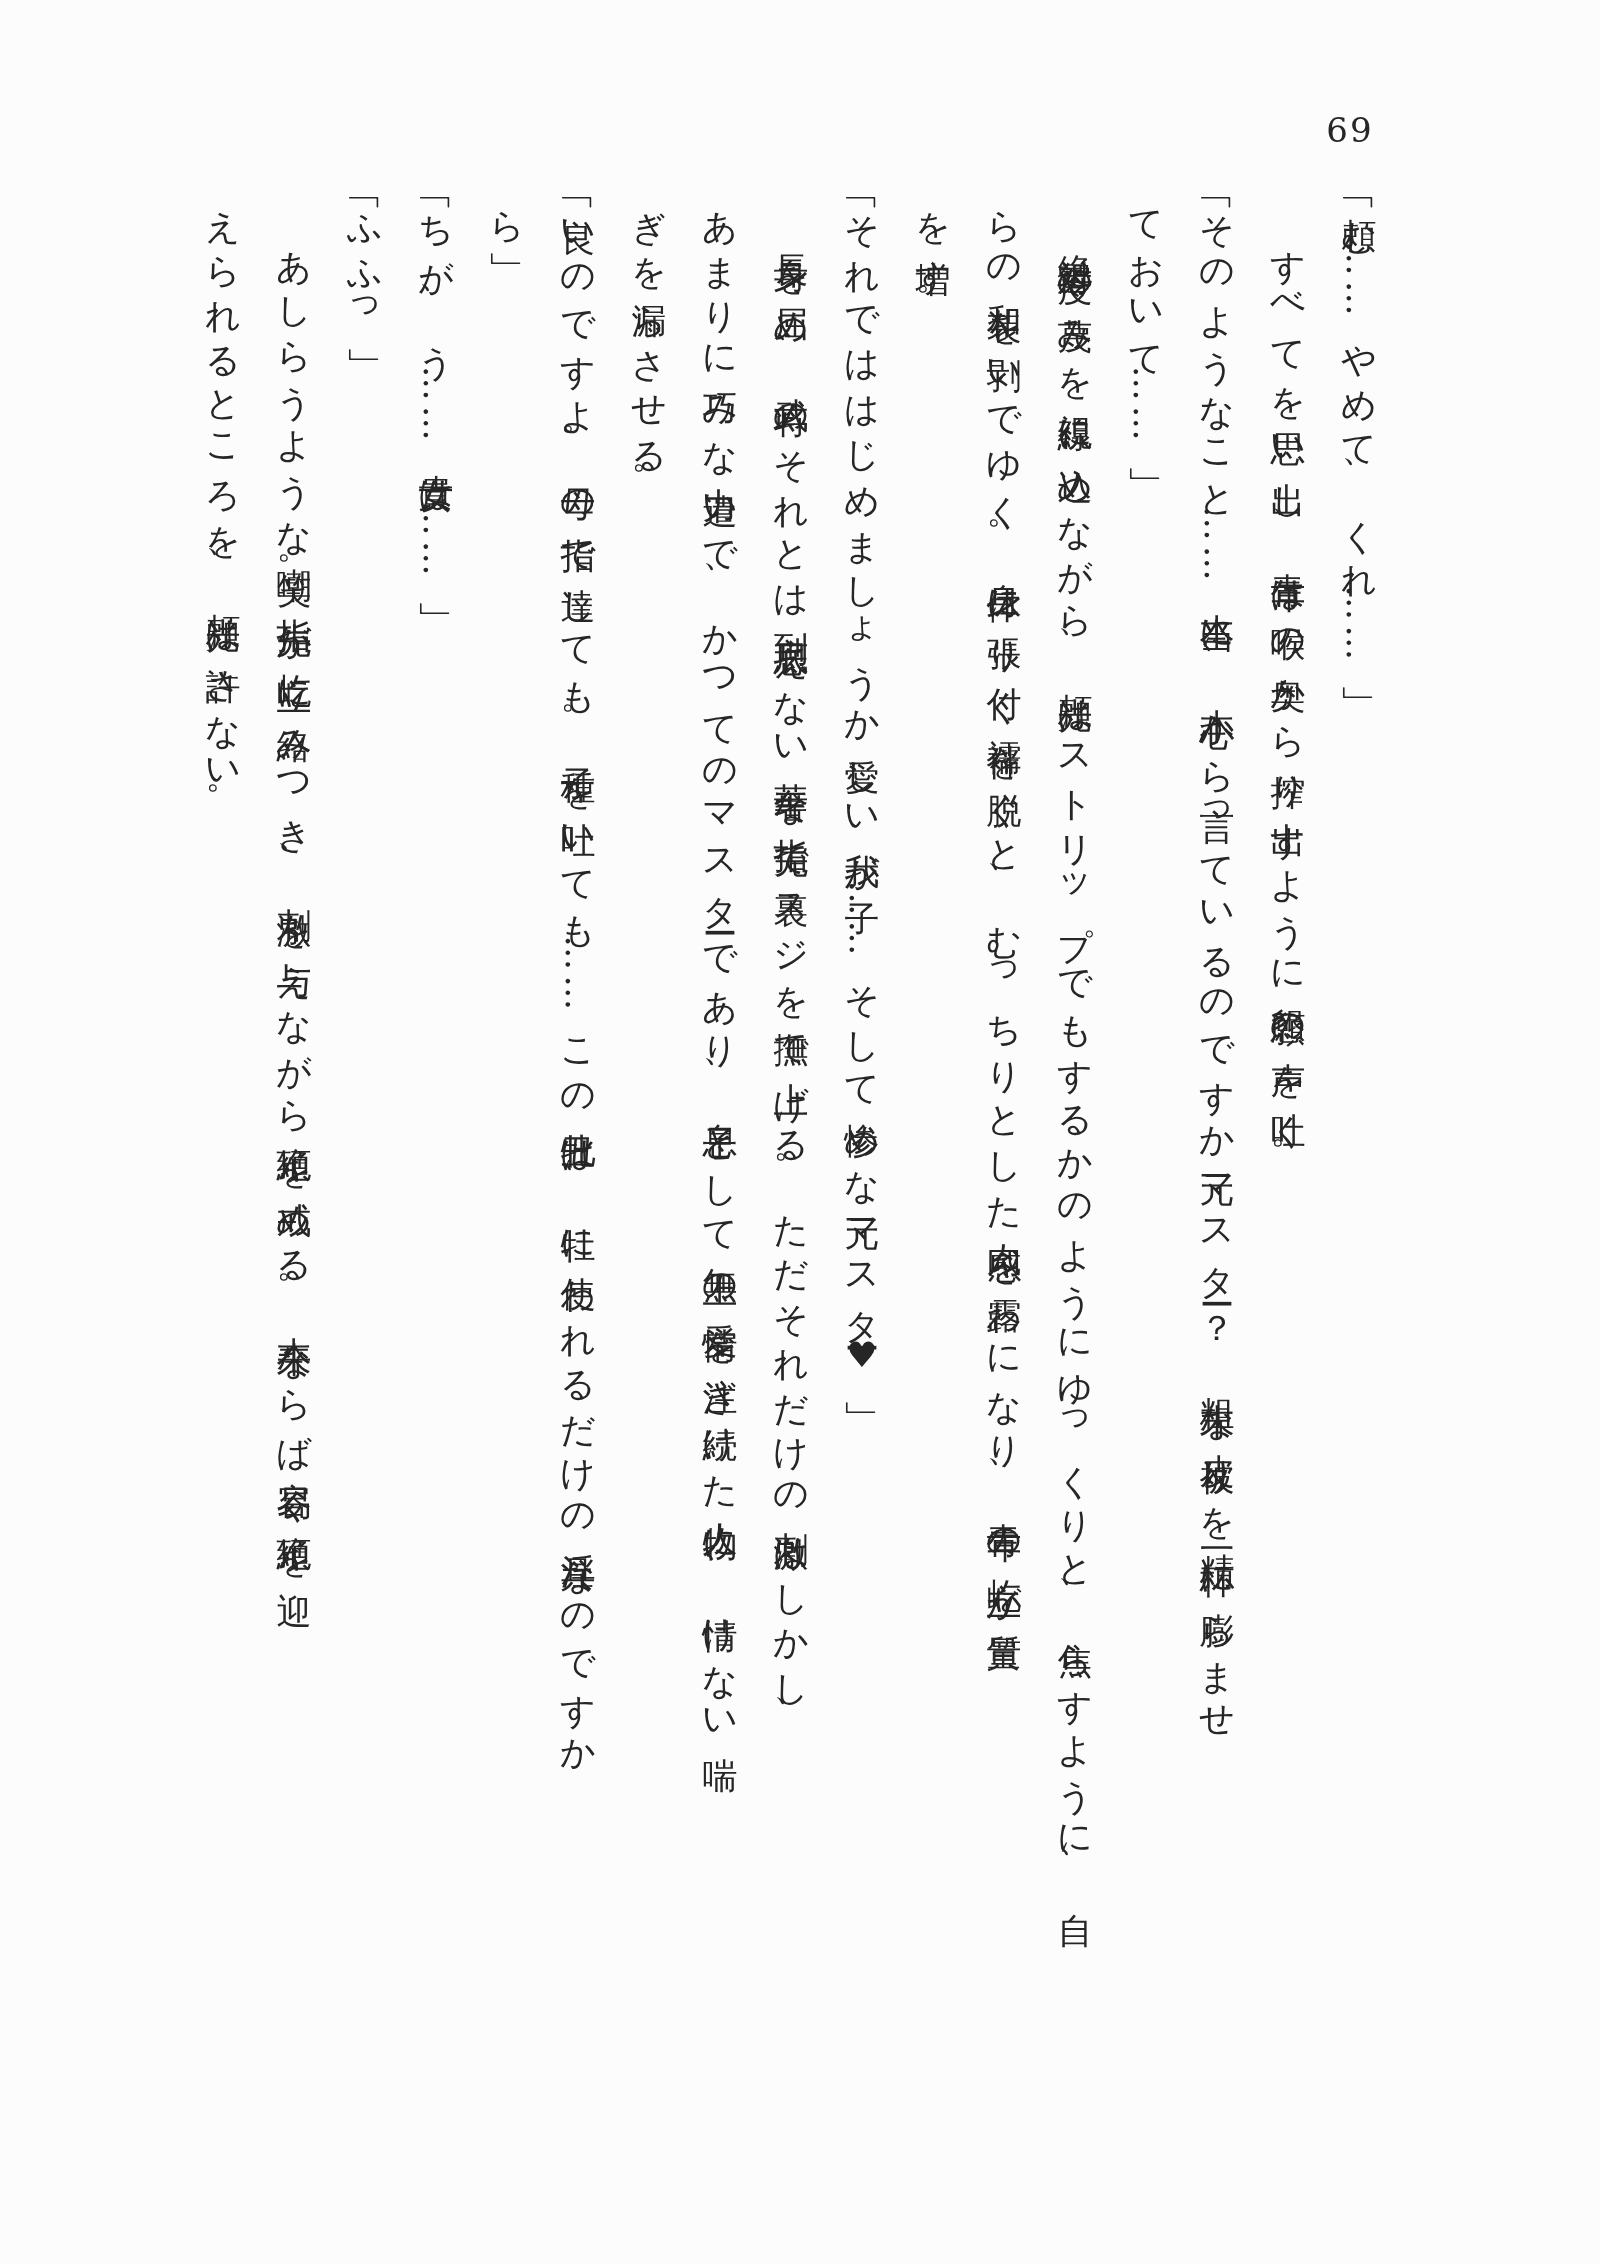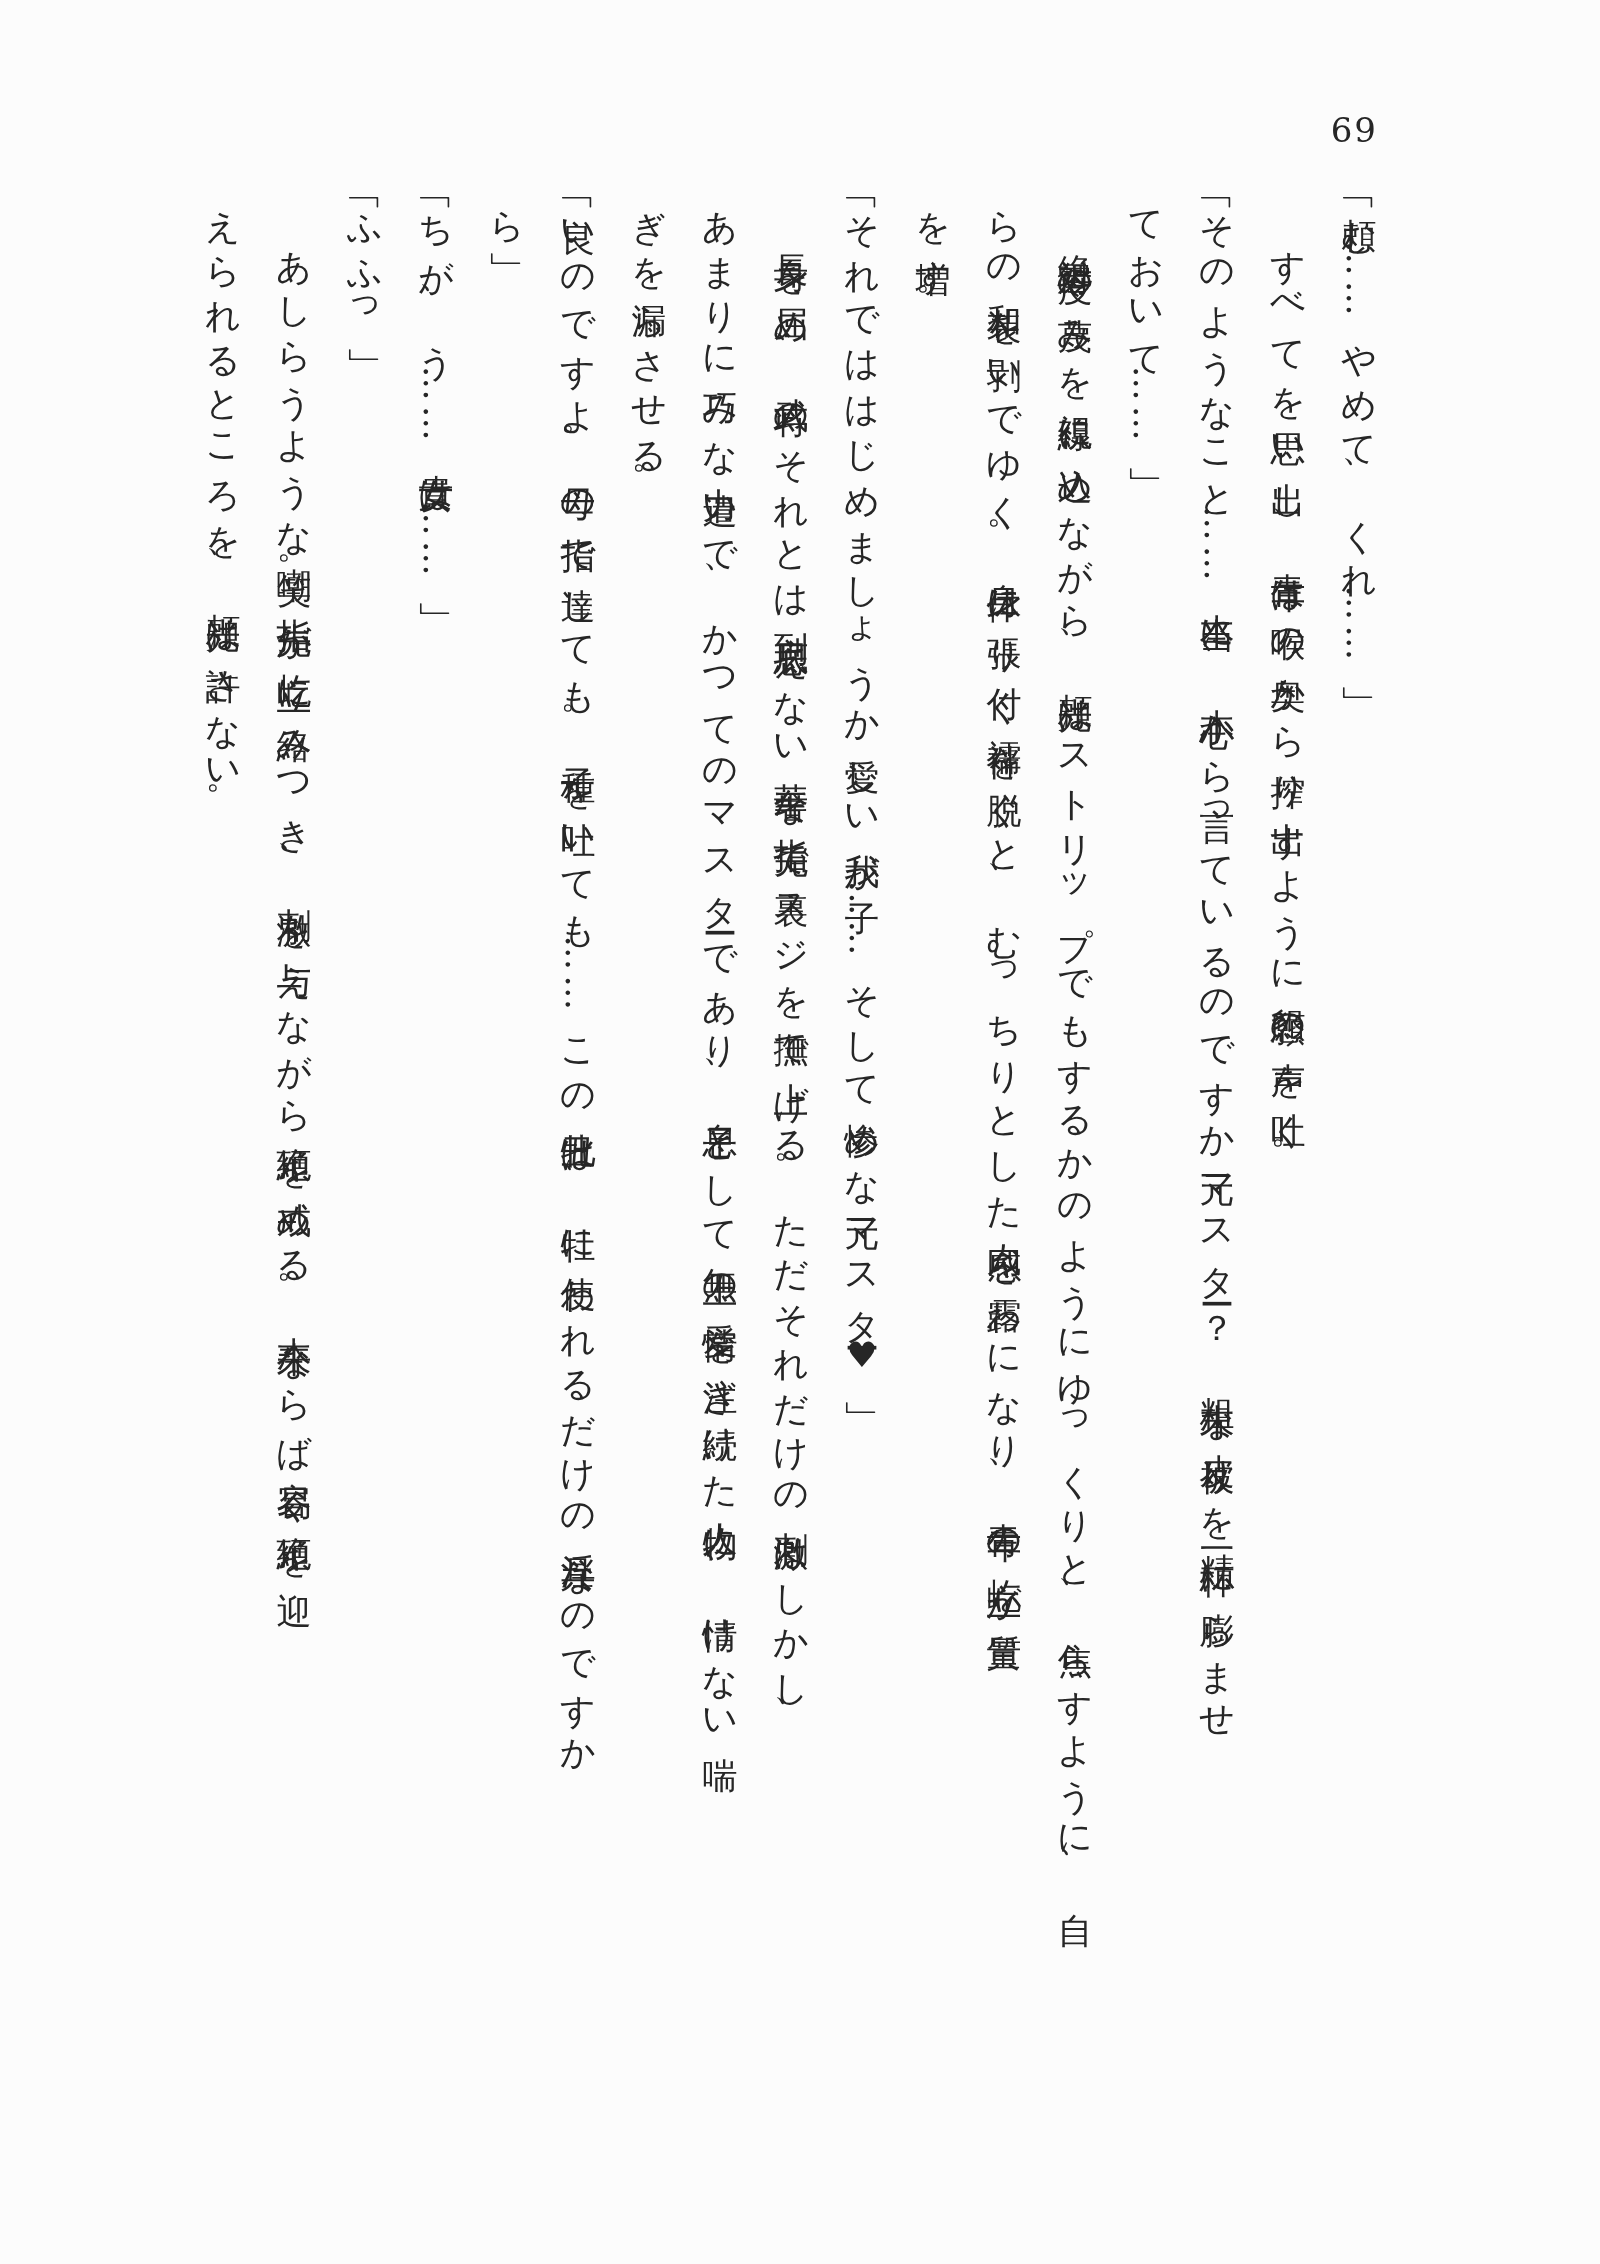--- a/index.html
+++ b/index.html
@@ -13,21 +13,21 @@
     position:relative;overflow:hidden;
     font-family:"DejaVu Serif","Liberation Serif",serif;
   }
   .book-page{
     position:absolute;inset:0;
     color:var(--ink);
   }
   .page-number{
     position:absolute;
     top:110px;left:1322px;width:56px;
-    text-align:right;
+    text-align:center;
     font-size:34px;
     letter-spacing:2px;
     color:var(--ink);
   }
   .page-text{
     position:absolute;
     top:186px;right:206px;
     width:1207px;height:1960px;
     writing-mode:vertical-rl;
     text-orientation:mixed;

